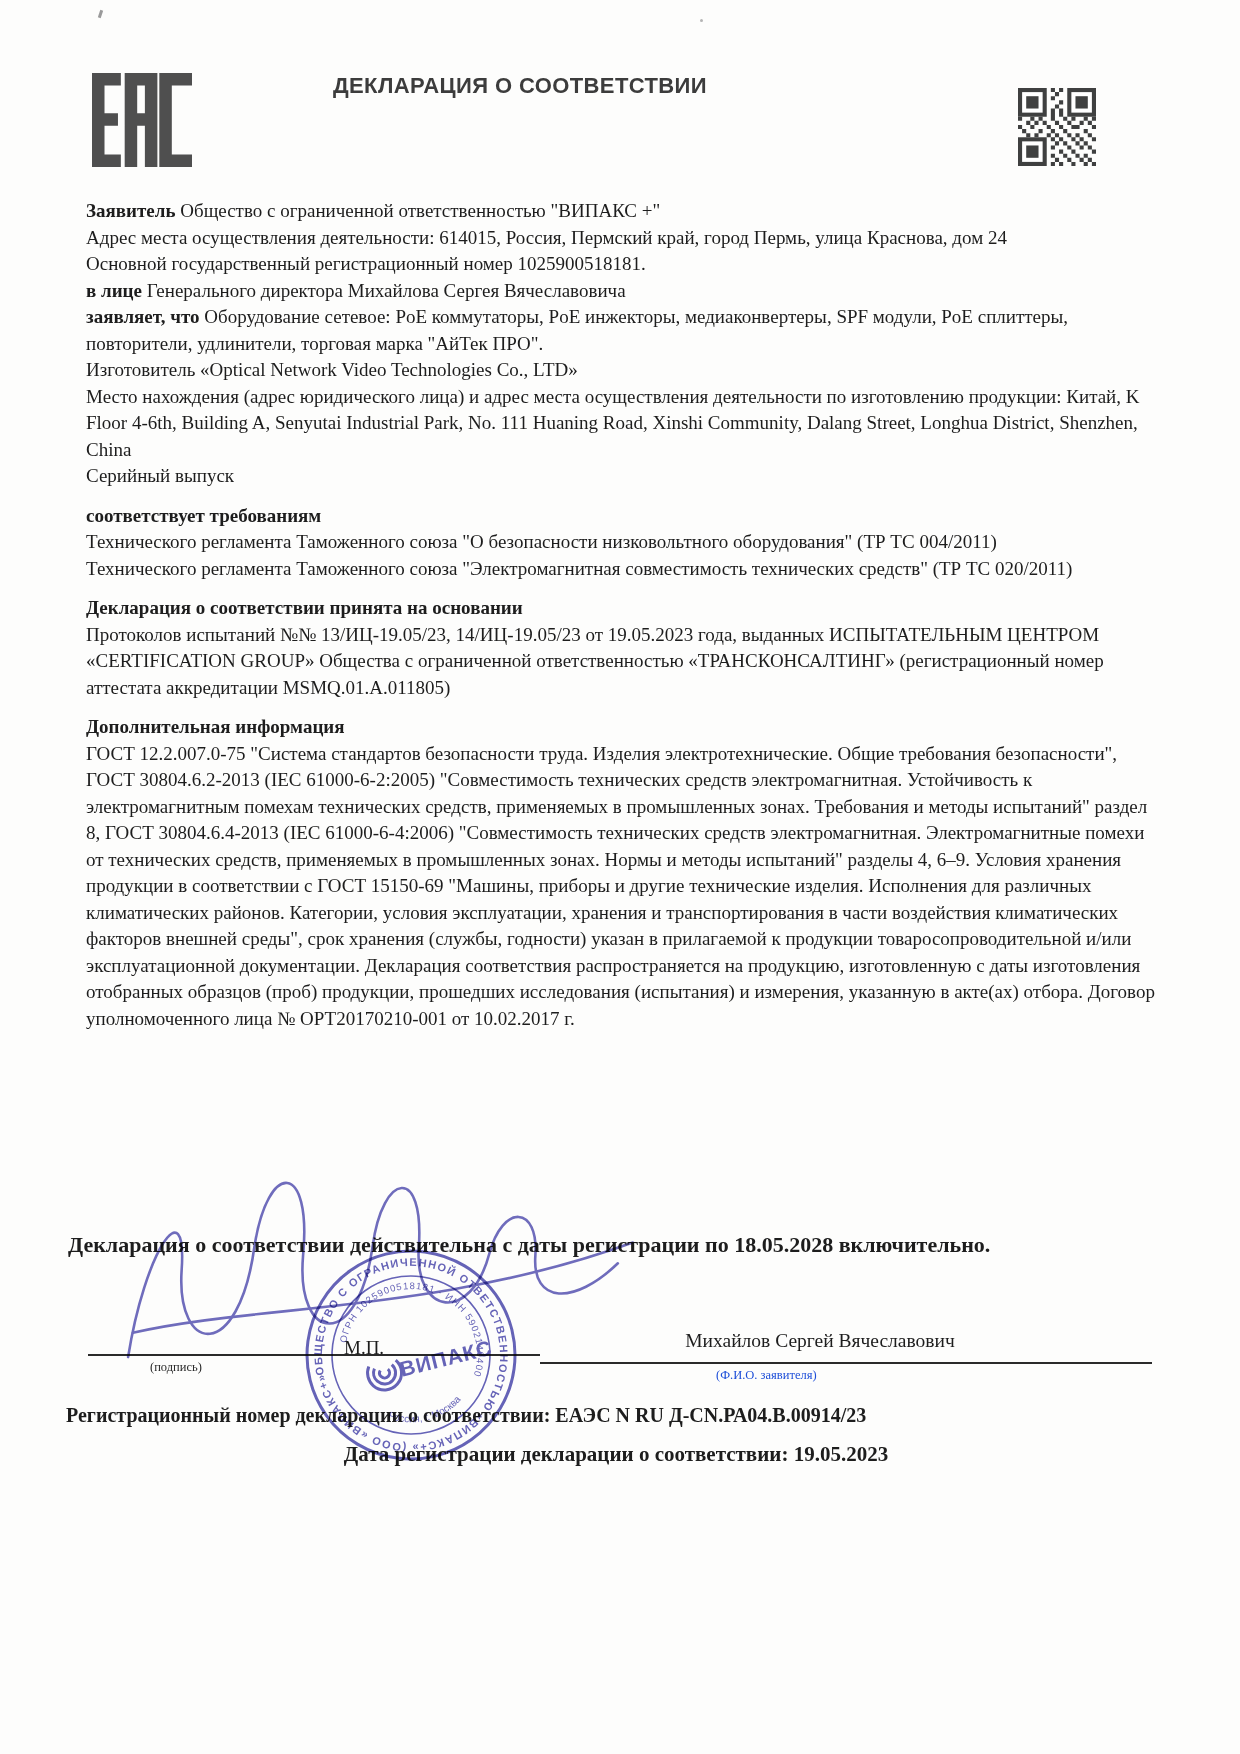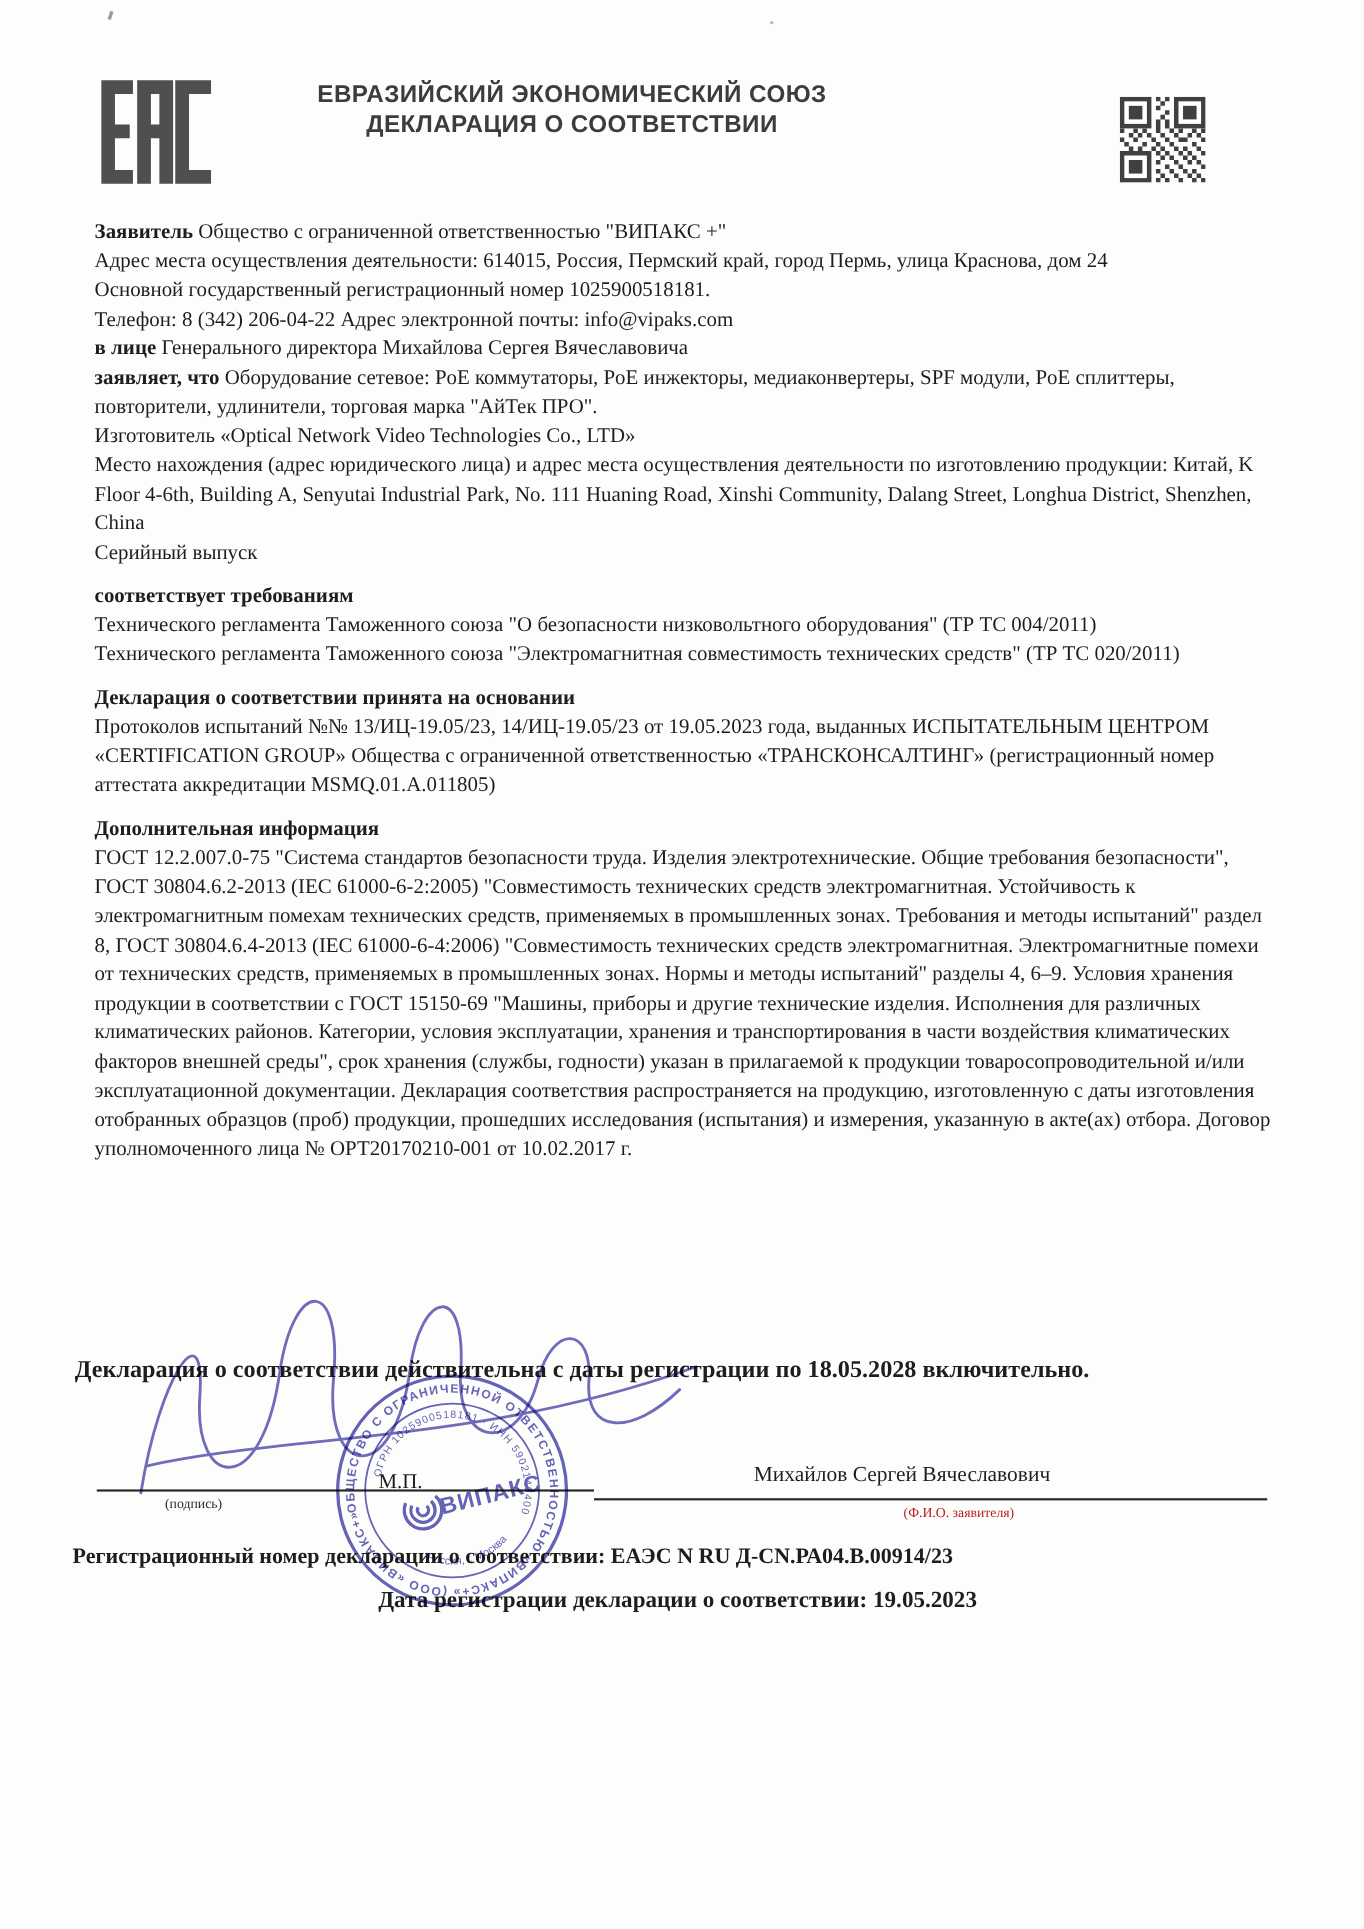--- a/index.html
+++ b/index.html
@@ -27,21 +27,21 @@
   .doc-body p { margin:0; }
   .doc-body p.gap { margin-top:13px; }
   .bold { font-weight:bold; }
   
   .validity { position:absolute; left:68px; top:1232px; width:1090px; font-size:22px; font-weight:bold; }
   .mp { position:absolute; left:344px; top:1337px; font-size:19px; }
   .sig-line-left  { position:absolute; left:88px;  top:1354px; width:452px; border-top:2px solid #2a2a2a; }
   .sig-line-right { position:absolute; left:540px; top:1362px; width:612px; border-top:2px solid #2a2a2a; }
   .sig-caption-left  { position:absolute; left:150px; top:1360px; width:160px; font-size:12.5px; color:#2a2a2a; }
   .fio { position:absolute; left:560px; top:1330px; width:520px; text-align:center; font-size:19.5px; }
-  .sig-caption-right { position:absolute; left:742px; top:1368px; width:180px; text-align:right; font-size:12.5px; color:#b91c1c; }
+  .sig-caption-right { position:absolute; left:716px; top:1368px; width:180px; text-align:left; font-size:12.5px; color:#1d4ed8; }
   
   .reg-number { position:absolute; left:66px; top:1404px; width:1100px; font-size:20px; font-weight:bold; }
   .reg-date   { position:absolute; left:66px; top:1442px; width:1100px; font-size:21px; font-weight:bold;text-align:center; }
   
   .stamp { position:absolute; left:291px; top:1235px; width:240px; height:240px;
            mix-blend-mode:multiply; opacity:.85; transform:rotate(-14deg); }
   .stamp .ring { fill:none; stroke:#4b48ad; }
   .stamp text { fill:#4b48ad; font-family:"Liberation Sans", sans-serif; }
   .signature { position:absolute; left:105px; top:1148px; width:540px; height:210px;
                mix-blend-mode:multiply; opacity:.8; transform:rotate(-3deg); }
@@ -60,42 +60,40 @@
   <div class="artifact a2"></div>
 
   <svg class="eac-logo" viewBox="0 0 104 98">
     <title>ЕАС</title>
     <path d="M0 0h30v13H13v29h14v13H13v30h17v13H0z"></path>
     <path d="M34 0h34v98H55V55H47v43H34zM47 13v29h8V13z"></path>
     <path d="M70 0h34v13H83v72h21v13H70z"></path>
   </svg>
 
   <div class="union-title">
-    <div>ЕВРАЗИЙСКИЙ ЭКОНОМИЧЕСКИЙ СОЮЗ</div>
     <div>ДЕКЛАРАЦИЯ О СООТВЕТСТВИИ</div>
   </div>
 
   <svg class="qr" viewBox="0 0 76 76">
     <rect class="m" x="0" y="0" width="28" height="28"></rect>
       <rect class="w" x="4" y="4" width="20" height="20"></rect>
       <rect class="m" x="8" y="8" width="12" height="12"></rect>
     <rect class="m" x="48" y="0" width="28" height="28"></rect>
       <rect class="w" x="52" y="4" width="20" height="20"></rect>
       <rect class="m" x="56" y="8" width="12" height="12"></rect>
     <rect class="m" x="0" y="48" width="28" height="28"></rect>
       <rect class="w" x="4" y="52" width="20" height="20"></rect>
       <rect class="m" x="8" y="56" width="12" height="12"></rect>
     <path class="m" d="M32 0h4v4h-4zM40 0h4v4h-4zM36 4h4v4h-4zM32 8h4v4h-4zM40 12h4v4h-4zM36 16h4v4h-4zM32 20h4v4h-4zM40 20h4v4h-4zM32 24h4v4h-4zM40 24h4v4h-4zM0 28h4v4h-4zM12 28h4v4h-4zM20 28h4v4h-4zM32 28h4v4h-4zM44 28h4v4h-4zM52 28h4v4h-4zM64 28h4v4h-4zM72 28h4v4h-4zM8 32h4v4h-4zM16 32h4v4h-4zM24 32h4v4h-4zM36 32h4v4h-4zM48 32h4v4h-4zM60 32h4v4h-4zM68 32h4v4h-4zM0 36h4v4h-4zM12 36h4v4h-4zM28 36h4v4h-4zM40 36h4v4h-4zM52 36h4v4h-4zM56 36h4v4h-4zM72 36h4v4h-4zM4 40h4v4h-4zM20 40h4v4h-4zM32 40h4v4h-4zM44 40h4v4h-4zM64 40h4v4h-4zM8 44h4v4h-4zM16 44h4v4h-4zM28 44h4v4h-4zM36 44h4v4h-4zM48 44h4v4h-4zM56 44h4v4h-4zM68 44h4v4h-4zM32 48h4v4h-4zM40 48h4v4h-4zM52 48h4v4h-4zM60 48h4v4h-4zM72 48h4v4h-4zM36 52h4v4h-4zM44 52h4v4h-4zM56 52h4v4h-4zM64 52h4v4h-4zM32 56h4v4h-4zM48 56h4v4h-4zM60 56h4v4h-4zM68 56h4v4h-4zM40 60h4v4h-4zM52 60h4v4h-4zM72 60h4v4h-4zM32 64h4v4h-4zM44 64h4v4h-4zM56 64h4v4h-4zM64 64h4v4h-4zM36 68h4v4h-4zM48 68h4v4h-4zM60 68h4v4h-4zM68 68h4v4h-4zM32 72h4v4h-4zM40 72h4v4h-4zM52 72h4v4h-4zM64 72h4v4h-4zM72 72h4v4h-4z"></path>
   </svg>
 
   <div class="doc-body">
     <p><b class="bold">Заявитель</b><span> Общество с ограниченной ответственностью "ВИПАКС +"</span></p>
     <p>Адрес места осуществления деятельности: 614015, Россия, Пермский край, город Пермь, улица Краснова, дом 24</p>
     <p>Основной государственный регистрационный номер 1025900518181.</p>
-    <p>Телефон: 8 (342) 206-04-22 Адрес электронной почты: info@vipaks.com</p>
     <p><b class="bold">в лице</b><span> Генерального директора Михайлова Сергея Вячеславовича</span></p>
     <p><b class="bold">заявляет, что</b><span> Оборудование сетевое: PoE коммутаторы, PoE инжекторы, медиаконвертеры, SPF модули, PoE сплиттеры, повторители, удлинители, торговая марка "АйТек ПРО".</span></p>
     <p>Изготовитель «Optical Network Video Technologies Co., LTD»</p>
     <p>Место нахождения (адрес юридического лица) и адрес места осуществления деятельности по изготовлению продукции: Китай, K Floor 4-6th, Building A, Senyutai Industrial Park, No. 111 Huaning Road, Xinshi Community, Dalang Street, Longhua District, Shenzhen, China</p>
     <p>Серийный выпуск</p>
     <p class="bold gap">соответствует требованиям</p>
     <p>Технического регламента Таможенного союза "О безопасности низковольтного оборудования" (ТР ТС 004/2011)</p>
     <p>Технического регламента Таможенного союза "Электромагнитная совместимость технических средств" (ТР ТС 020/2011)</p>
     <p class="bold gap">Декларация о соответствии принята на основании</p>
     <p>Протоколов испытаний №№ 13/ИЦ-19.05/23, 14/ИЦ-19.05/23 от 19.05.2023 года, выданных ИСПЫТАТЕЛЬНЫМ ЦЕНТРОМ «CERTIFICATION GROUP» Общества с ограниченной ответственностью «ТРАНСКОНСАЛТИНГ» (регистрационный номер аттестата аккредитации MSMQ.01.A.011805)</p>

